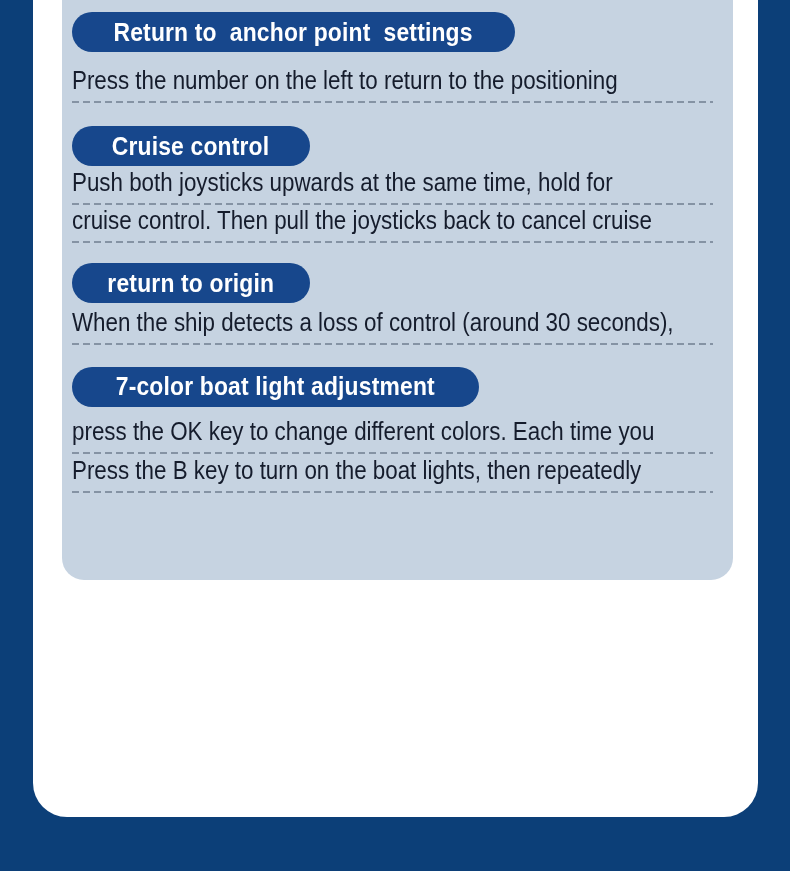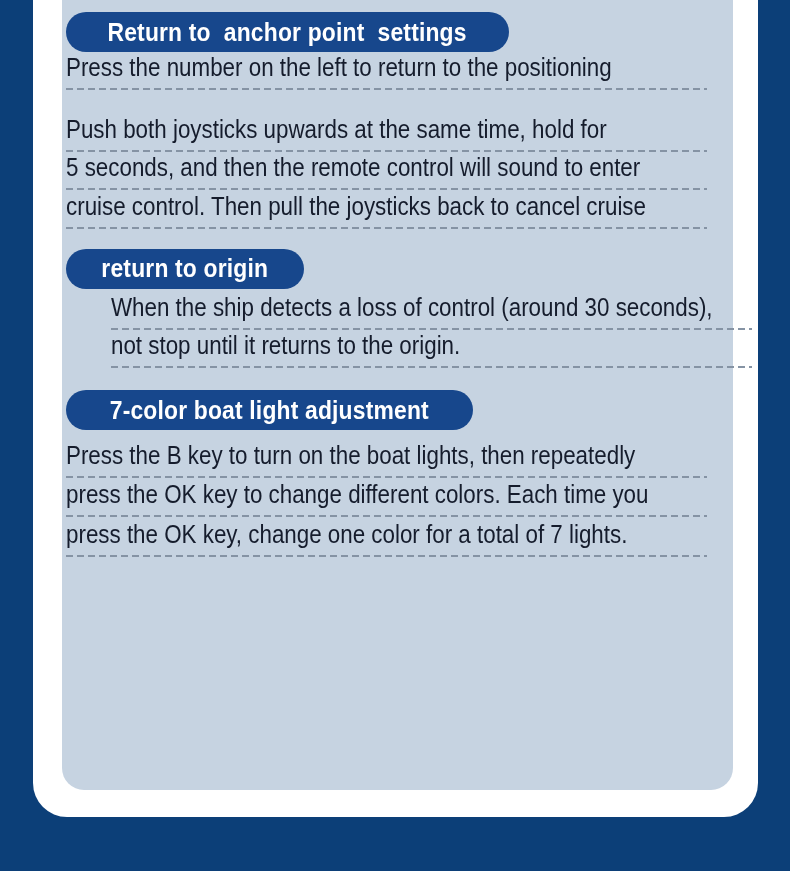--- a/index.html
+++ b/index.html
@@ -18,25 +18,25 @@
     width: 725px;
     height: 817px;
     background: #ffffff;
     border-radius: 0 0 34px 34px;
   }
   .inner-card {
     position: absolute;
     left: 29px;
     top: 0;
     width: 671px;
-    height: 790px;
+    height: 580px;
     background: #c6d3e1;
     border-radius: 0 0 22px 22px;
     box-sizing: border-box;
-    padding: 12px 15px 0 4px;
+    padding: 12px 15px 0 10px;
     color: #151c2c;
   }
   .pill {
     height: 40px;
     border-radius: 21px;
     background: #17478c;
     display: flex;
     align-items: center;
     justify-content: center;
     color: #ffffff;
@@ -52,23 +52,23 @@
   .s2 .pill { width: 238px; }
   .s3 .pill { width: 238px; }
   .s4 .pill { width: 407px; }
 
   .s1 { margin-top: 0; }
   .s2 { margin-top: 23px; }
   .s3 { margin-top: 20px; text-align: center; }
   .s4 { margin-top: 22px; }
 
   .lines { width: 641px; }
-  .s1 .lines { }
-  .s2 .lines { margin-top: 15px; }
-  .s3 .lines { margin-top: 3px; margin-left: 45px;  }
+  .s1 .lines { margin-top: 13px; }
+  .s2 .lines { margin-top: 0; }
+  .s3 .lines { margin-top: 3px;  }
   .s4 .lines { margin-top: 8px;  }
 
   .line {
     position: relative;
     height: 38.4px;
     width: 641px;
   }
   .s4 .line { height: 39.4px; }
   .line span {
     position: absolute;
@@ -107,59 +107,53 @@
           <span>Return to  anchor point  settings</span>
         </div>
         <div class="lines">
           <div class="line">
             <span>Press the number on the left to return to the positioning</span>
           </div>
         </div>
       </section>
 
       <section class="section s2">
+        <div class="pill">
+          <span>Cruise control</span>
+        </div>
         <div class="lines">
           <div class="line">
             <span>Push both joysticks upwards at the same time, hold for</span>
-          </div>
-          <div class="line">
-            <span>5 seconds, and then the remote control will sound to enter</span>
           </div>
           <div class="line">
             <span>cruise control. Then pull the joysticks back to cancel cruise</span>
           </div>
         </div>
       </section>
 
       <section class="section s3">
         <div class="pill">
           <span>return to origin</span>
         </div>
         <div class="lines">
           <div class="line">
             <span>When the ship detects a loss of control (around 30 seconds),</span>
           </div>
-          <div class="line">
-            <span>not stop until it returns to the origin.</span>
-          </div>
         </div>
       </section>
 
       <section class="section s4">
         <div class="pill">
           <span>7-color boat light adjustment</span>
         </div>
         <div class="lines">
           <div class="line">
-            <span>Press the B key to turn on the boat lights, then repeatedly</span>
-          </div>
-          <div class="line">
             <span>press the OK key to change different colors. Each time you</span>
           </div>
           <div class="line">
-            <span>press the OK key, change one color for a total of 7 lights.</span>
+            <span>Press the B key to turn on the boat lights, then repeatedly</span>
           </div>
         </div>
       </section>
 
     </div>
   </div>
 </div>
 
 </body></html>

